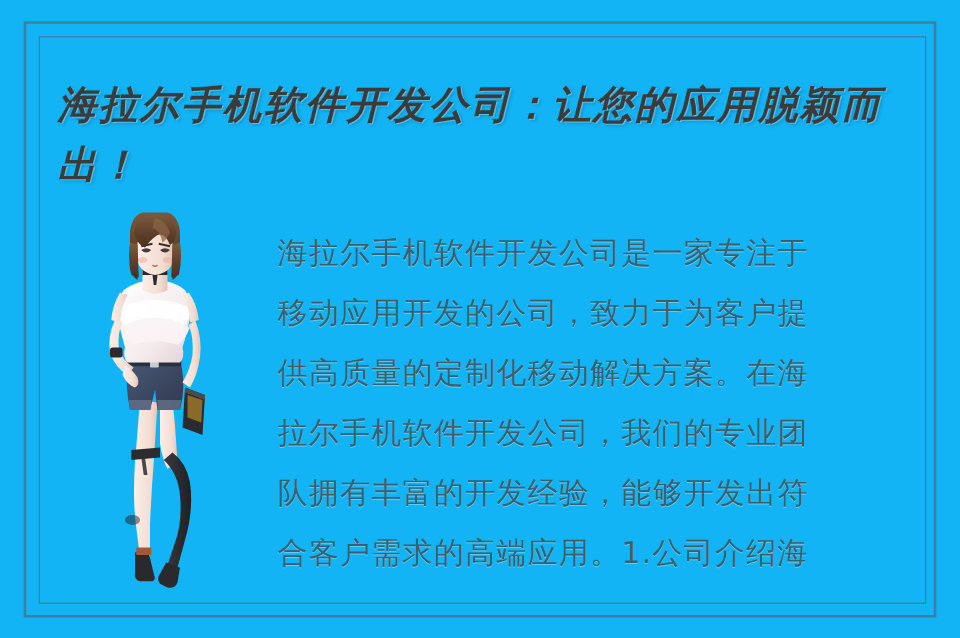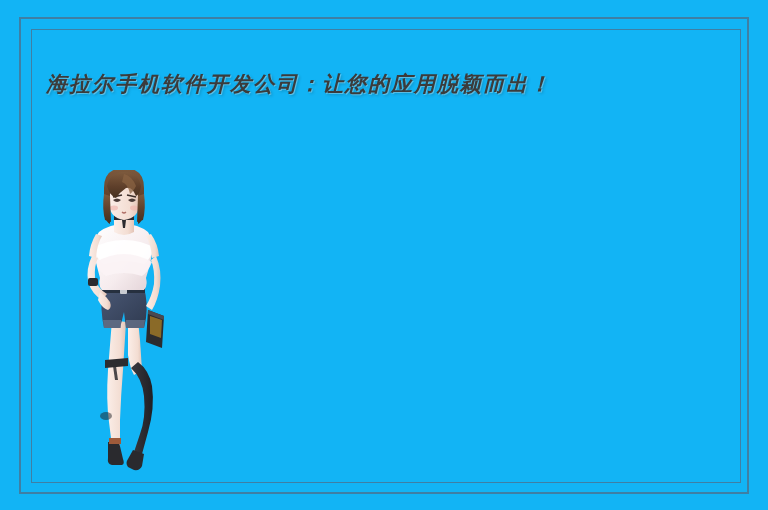--- a/index.html
+++ b/index.html
@@ -37,21 +37,21 @@
     pointer-events: none;
   }
 
   
   .headline {
     position: absolute;
     left: 46px;
     top: 60px;
     width: 690px;
     font-family: "DejaVu Serif", serif;
-    font-size: 21px;
+    font-size: 31px;
     line-height: 48px;
     font-weight: 700;
     font-style: italic;
     letter-spacing: 2px;
     color: #3b3b3b;
     text-shadow: 1px 1px 0 rgba(255,255,255,0.30),
                  2px 2px 3px rgba(0,0,0,0.18);
     white-space: pre-wrap;
   }
 
@@ -195,14 +195,22 @@
       <path d="M28 18 Q28 -2 48 -2 Q68 -2 68 18 L68 44 Q66 52 62 54 L62 24 Q56 16 48 16 Q40 16 34 24 L34 54 Q30 52 28 44 Z" fill="url(#hairG)"></path>
 
       <path d="M31 16 Q34 2 48 2 Q62 2 65 16 Q64 24 60 26 Q56 16 50 18 Q44 22 40 28 Q34 26 31 16 Z" fill="url(#hairG)"></path>
       <path d="M48 4 Q56 6 60 16 Q57 22 54 24 Q52 14 46 12 Z" fill="#8a6343" opacity="0.75"></path>
 
       <path d="M28 24 Q26 38 29 50 L35 52 L34 26 Z" fill="url(#hairG)"></path>
       <path d="M68 24 Q70 38 67 50 L61 52 L62 26 Z" fill="url(#hairG)"></path>
     </svg>
   </div>
 
+  <div class="body-copy">
+    <span class="line">海拉尔手机软件开发公司是一家专注于</span>
+    <span class="line">移动应用开发的公司，致力于为客户提</span>
+    <span class="line">供高质量的定制化移动解决方案。在海</span>
+    <span class="line">拉尔手机软件开发公司，我们的专业团</span>
+    <span class="line">队拥有丰富的开发经验，能够开发出符</span>
+    <span class="line">合客户需求的高端应用。1.公司介绍海</span>
+  </div>
 
 </div>
 
 </body></html>

